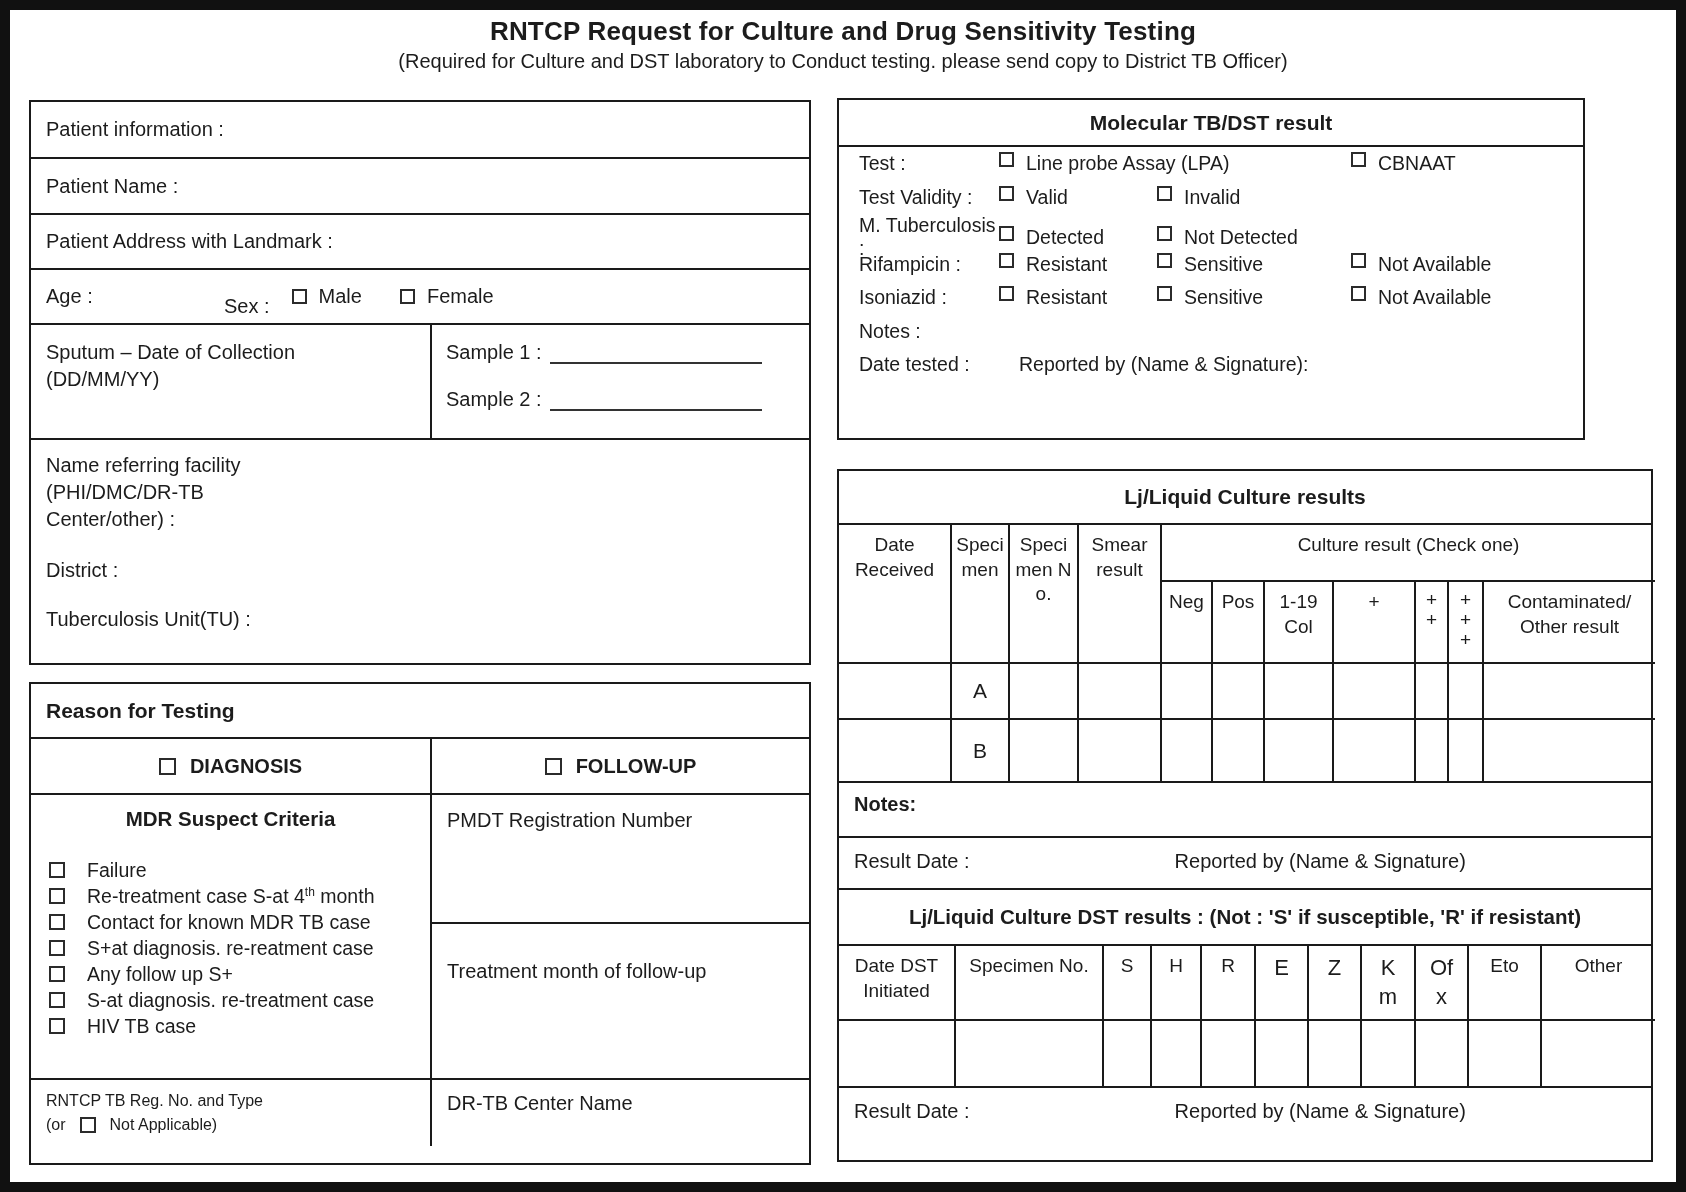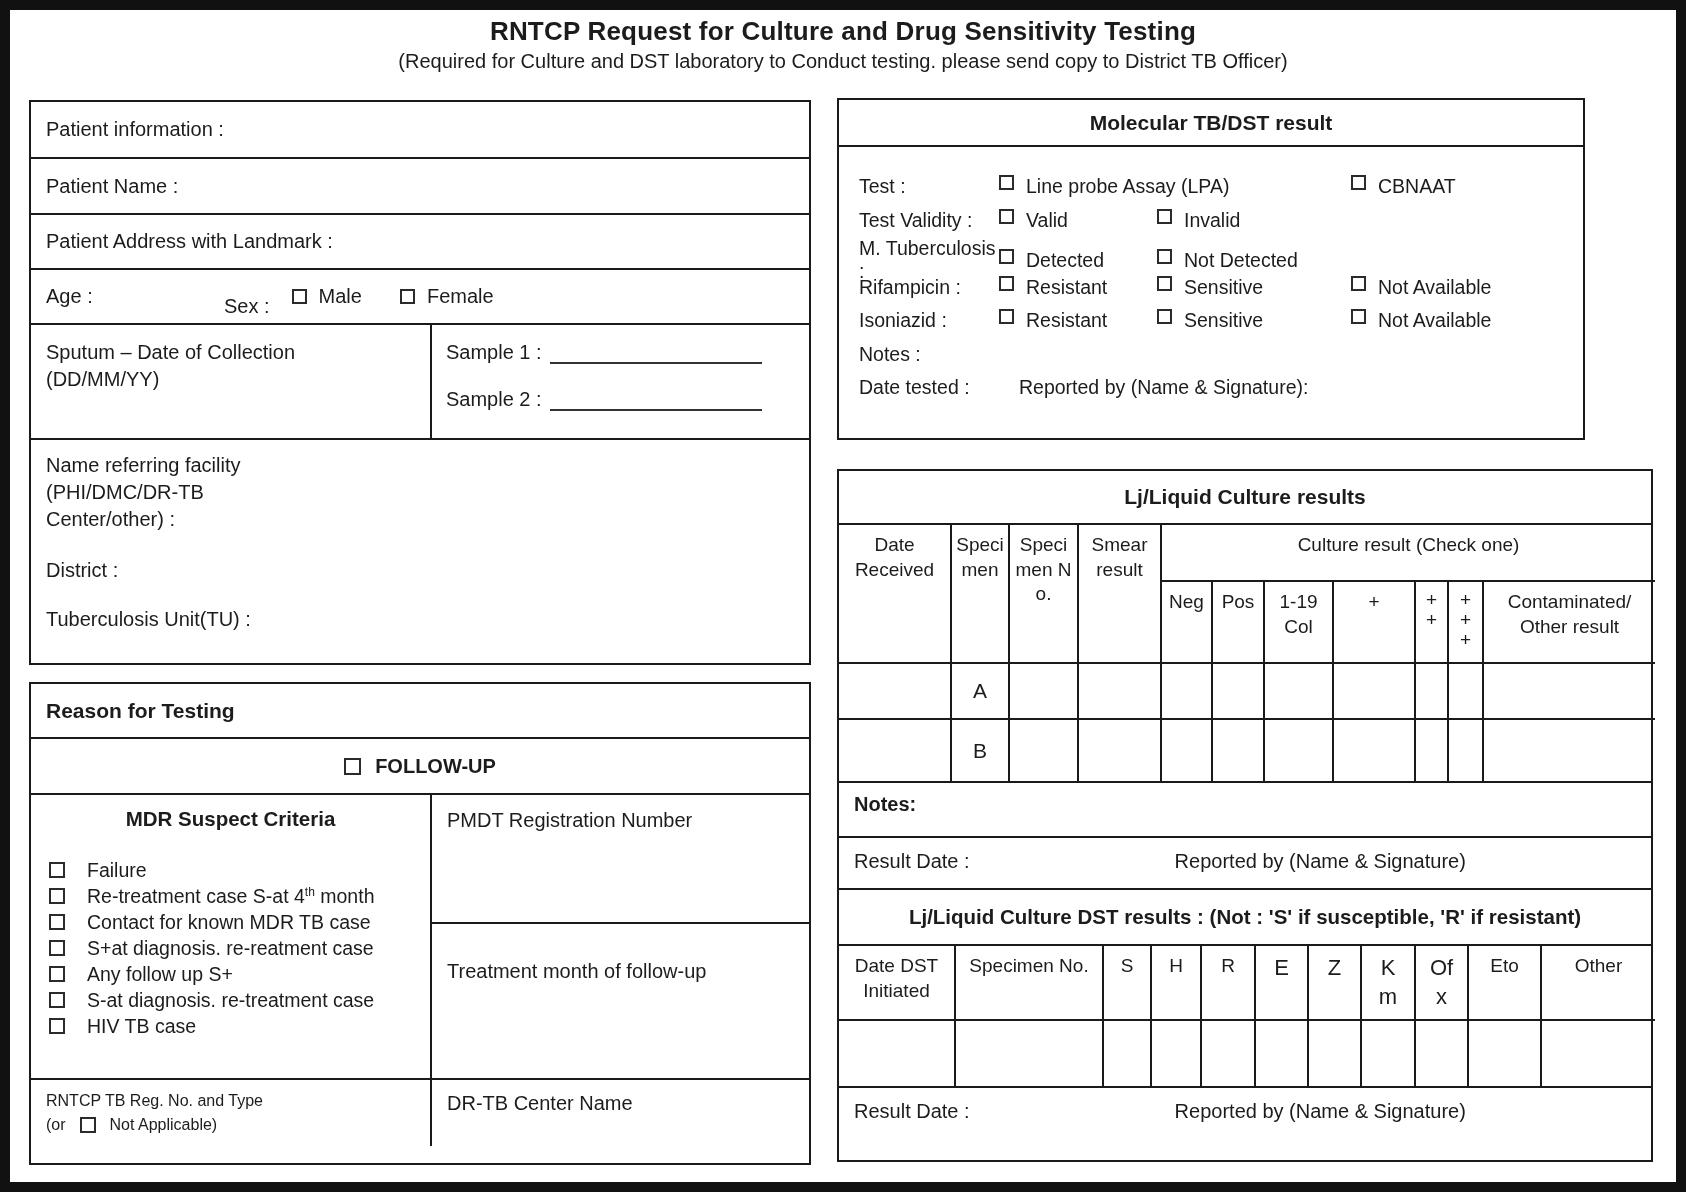--- a/index.html
+++ b/index.html
@@ -82,21 +82,21 @@
   .na-line { display:flex; align-items:center; gap:14px; margin-top:6px; }
   .na-line .cb { width:16px; height:16px; }
   .rbottom-r { flex:1; padding:12px 15px; font-size:20px; }
 
   
   .mheader {
     height:47px; border-bottom:2.5px solid #1a1a1a;
     display:flex; align-items:center; justify-content:center;
     font-weight:bold; font-size:21px;
   }
-  .mbody { padding-top:23px; }
+  .mbody { padding-top:0; }
   .mrow {
     display:grid; grid-template-columns:140px 158px 194px 1fr;
     align-items:center; height:33.5px; padding-left:20px; font-size:19.5px;
   }
   .opt { display:flex; align-items:flex-start; gap:12px; }
   .span2 { grid-column:2 / 4; }
   .colC { grid-column:4; }
   .mrow.date { grid-template-columns:160px 1fr; }
 
   
@@ -174,20 +174,24 @@
 (PHI/DMC/DR-TB
 Center/other) :</div>
       <div class="mt26">District :</div>
       <div class="mt26">Tuberculosis Unit(TU) :</div>
     </div>
   </div>
 
   <div class="box" style="left:19px; top:672px; width:782px; height:483px;">
     <div class="rheader">Reason for Testing</div>
     <div class="rrow2">
+      <div class="rcell l">
+        <span class="cb big"></span>
+        <span>DIAGNOSIS</span>
+      </div>
       <div class="rcell r">
         <span class="cb big"></span>
         <span>FOLLOW-UP</span>
       </div>
     </div>
     <div class="rmain">
       <div class="rmain-l">
         <div class="mdr-title">MDR Suspect Criteria</div>
         <div class="mdr-list">
           <div class="mdr-item">

